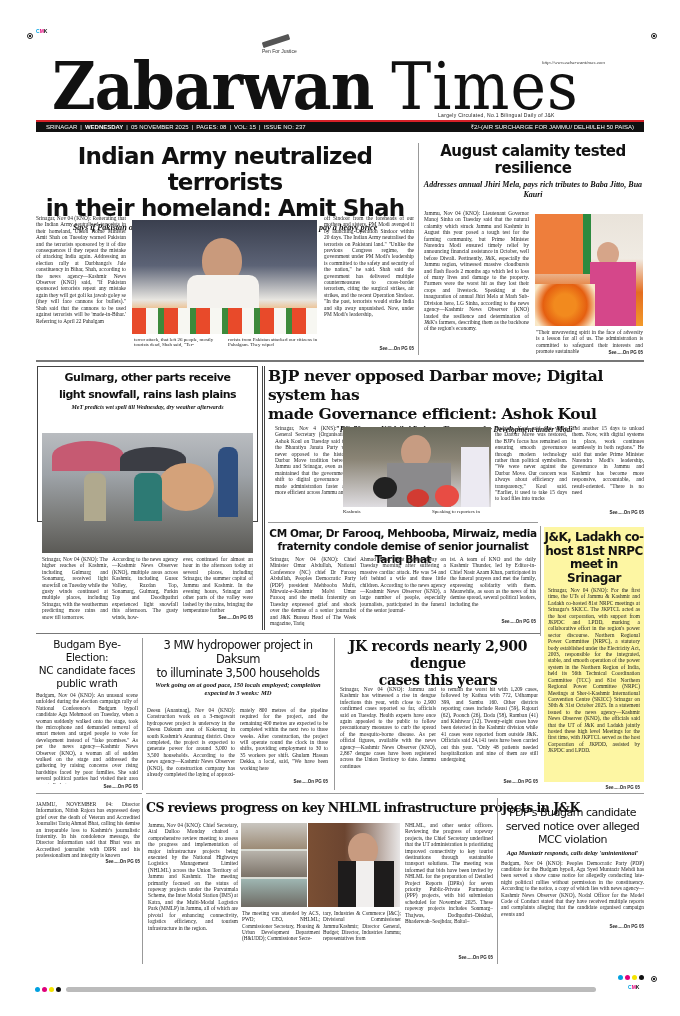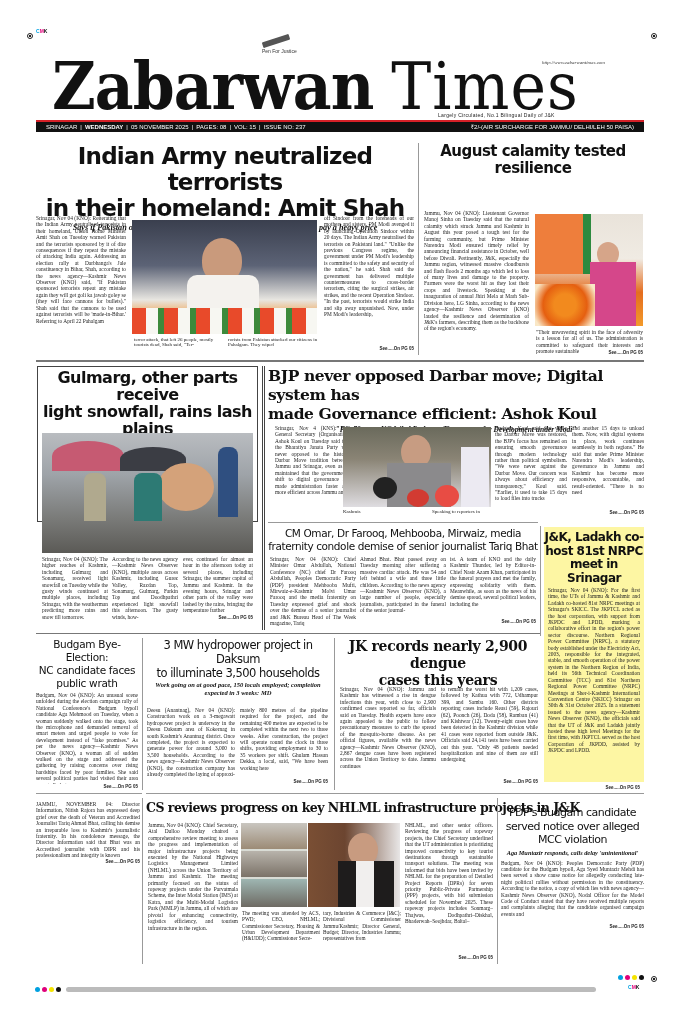--- a/index.html
+++ b/index.html
@@ -78,37 +78,38 @@
 <div class="abs caption" style="left:228px;top:337px;width:90px">rorists from Pakistan attacked our citizens in Pahalgam. They wiped</div>
 <div class="abs body" style="left:324px;top:215px;width:90px;height:128px;overflow:hidden">off Sindoor from the foreheads of our mothers and sisters. PM Modi avenged it by launching Operation Sindoor within 20 days. The Indian Army neutralised the terrorists on Pakistani land." "Unlike the previous Congress regime, the government under PM Modi's leadership is committed to the safety and security of the nation," he said. Shah said the government has delivered multiple countermeasures to cross-border terrorism, citing the surgical strikes, air strikes, and the recent Operation Sindoor. "In the past, terrorists would strike India and slip away unpunished. Now, under PM Modi's leadership,</div>
 <div class="abs see" style="left:324px;top:346px;width:90px">See.....On PG 05</div>
 
 <div class="rule-v" style="left:418px;top:143px;height:212px"></div>
 
 <div class="abs" style="left:422px;top:143px;width:222px">
   <div class="h1" style="font-size:15px;line-height:17px">
     <div>August calamity tested resilience</div>
   </div>
+  <div class="sub" style="font-size:8px;line-height:10px;margin-top:3px">Addresses annual Jhiri Mela, pays rich tributes to Baba Jitto, Bua Kauri</div>
 </div>
 <div class="abs body" style="left:424px;top:210px;width:105px;height:146px;overflow:hidden">Jammu, Nov 04 (KNO): Lieutenant Governor Manoj Sinha on Tuesday said that the natural calamity which struck Jammu and Kashmir in August this year posed a tough test for the farming community, but Prime Minister Narendra Modi ensured timely relief by announcing financial assistance in October, well before Diwali. Pertinently, J&amp;K, especially the Jammu region, witnessed massive cloudbursts and flash floods 2 months ago which led to loss of many lives and damage to the property. Farmers were the worst hit as they lost their crops and livestock. Speaking at the inauguration of annual Jhiri Mela at Marh Sub-Division here, LG Sinha, according to the news agency—Kashmir News Observer (KNO) lauded the resilience and determination of J&amp;K's farmers, describing them as the backbone of the region's economy.</div>
 <div class="photo" style="left:535px;top:214px;width:108px;height:112px;background:linear-gradient(180deg,#e9e3da 0%,#f0ebe3 40%,#e46d1f 70%,#f39a2a 100%)">
   <div class="abs" style="left:48px;top:0;width:8px;height:60px;background:#2d8a3f"></div>
   <div class="abs" style="left:0;top:0;width:48px;height:60px;background:#ee7e3c"></div>
   <div class="abs" style="left:62px;top:28px;width:22px;height:24px;border-radius:50%;background:#d6a589"></div>
   <div class="abs" style="left:55px;top:48px;width:46px;height:64px;background:#d5478a"></div>
   <div class="abs" style="left:0;top:70px;width:60px;height:42px;background:radial-gradient(circle,#f28a1e 30%,#e55f10 60%,#f9e7c6 90%)"></div>
 </div>
 <div class="abs body" style="left:536px;top:329px;width:107px">"Their unwavering spirit in the face of adversity is a lesson for all of us. The administration is committed to safeguard their interests and promote sustainable</div>
 <div class="abs see" style="left:536px;top:350px;width:107px">See.....On PG 05</div>
 
 <div class="rule-h" style="left:36px;top:360px;width:608px;background:#777;height:1.5px"></div>
 
 <div class="abs" style="left:37px;top:366px;width:221px;height:156px;border:1px solid #444"></div>
 <div class="abs" style="left:40px;top:369px;width:215px">
-  <div class="h1" style="font-size:16px;line-height:17px;font-weight:bold">
+  <div class="h1" style="font-size:11px;line-height:17px;font-weight:bold">
     <div>Gulmarg, other parts receive</div>
     <div>light snowfall, rains lash plains</div>
   </div>
   <div class="sub" style="font-size:6px;margin-top:1px">MeT predicts wet spell till Wednesday, dry weather afterwards</div>
 </div>
 <div class="photo" style="left:42px;top:433px;width:211px;height:120px;background:linear-gradient(180deg,#b9bcc0 0%,#9ea3a8 35%,#7b7c7a 70%,#5b5a56 100%)">
   <div class="abs" style="left:10px;top:8px;width:72px;height:30px;border-radius:50% 50% 0 0;background:#c65a72"></div>
   <div class="abs" style="left:78px;top:14px;width:66px;height:24px;border-radius:50% 50% 0 0;background:#3b3d44"></div>
   <div class="abs" style="left:116px;top:30px;width:56px;height:48px;border-radius:50%;background:#d4a27a"></div>
   <div class="abs" style="left:42px;top:40px;width:22px;height:48px;background:#b0a98e;border-radius:8px 8px 0 0"></div>
@@ -142,21 +143,21 @@
 <div class="abs caption" style="left:343px;top:509px">Kashmir.</div>
 <div class="abs caption" style="left:432px;top:509px">Speaking to reporters in</div>
 <div class="abs body" style="left:495px;top:425px;width:72px;height:92px;overflow:hidden">Budgam, Koul said that while the Darbar Move was restored, the BJP's focus has remained on ensuring smooth governance through modern technology rather than political symbolism. "We were never against the Darbar Move. Our concern was always about efficiency and transparency," Koul said. "Earlier, it used to take 15 days to load files into trucks</div>
 <div class="abs body" style="left:572px;top:425px;width:72px;height:86px;overflow:hidden">and another 15 days to unload them. Now, with digital systems in place, work continues seamlessly in both regions." He said that under Prime Minister Narendra Modi's leadership, governance in Jammu and Kashmir has become more responsive, accountable, and result-oriented. "There is no need</div>
 <div class="abs see" style="left:572px;top:510px;width:72px">See.....On PG 05</div>
 
 <div class="rule-h" style="left:268px;top:522px;width:270px"></div>
 <div class="rule-v" style="left:540px;top:526px;height:110px"></div>
 
 <div class="abs" style="left:268px;top:527px;width:270px">
-  <div class="h1" style="font-size:10.5px;line-height:13px;font-weight:normal;letter-spacing:-.4px">
+  <div class="h1" style="font-size:10.5px;line-height:13px;font-weight:bold;letter-spacing:-.4px">
     <div>CM Omar, Dr Farooq, Mehbooba, Mirwaiz, media</div>
     <div>fraternity condole demise of senior journalist Tariq Bhat</div>
   </div>
 </div>
 <div class="abs body" style="left:270px;top:556px;width:86px;height:72px;overflow:hidden">Srinagar, Nov 04 (KNO): Chief Minister Omar Abdullah, National Conference (NC) chief Dr Farooq Abdullah, Peoples Democratic Party (PDP) president Mehbooba Mufti, Mirwaiz-e-Kashmir Molvi Umar Farooq and the media fraternity on Tuesday expressed grief and shock over the demise of a senior journalist and J&amp;K Bureau Head of The Week magazine, Tariq</div>
 <div class="abs body" style="left:360px;top:556px;width:86px;height:72px;overflow:hidden">Ahmad Bhat. Bhat passed away on Tuesday morning after suffering a massive cardiac attack. He was 54 and left behind a wife and three little children. According to the news agency—Kashmir News Observer (KNO), a large number of people, especially journalists, participated in the funeral of the senior journal-</div>
 <div class="abs body" style="left:450px;top:556px;width:86px;height:62px;overflow:hidden">ist. A team of KNO and the daily Kashmir Thunder, led by Editor-in-Chief Nasir Azam Khan, participated in the funeral prayers and met the family, expressing solidarity with them. Meanwhile, as soon as the news of his demise spread, several political leaders, including the</div>
 <div class="abs see" style="left:450px;top:619px;width:86px">See.....On PG 05</div>
 
 <div class="abs yellow" style="left:544px;top:527px;width:100px;height:255px">

